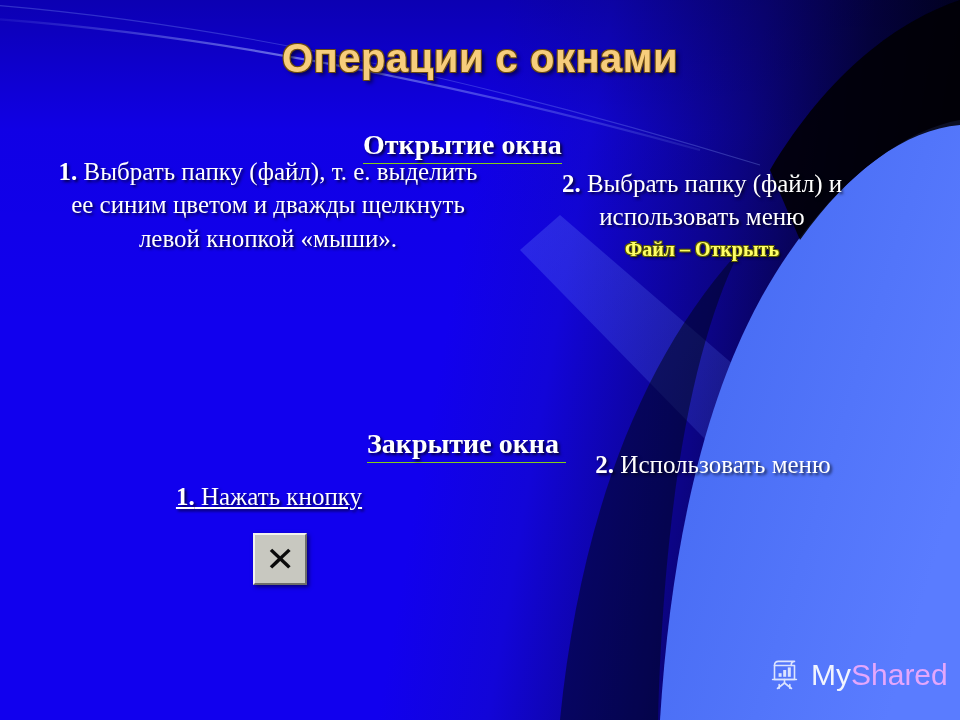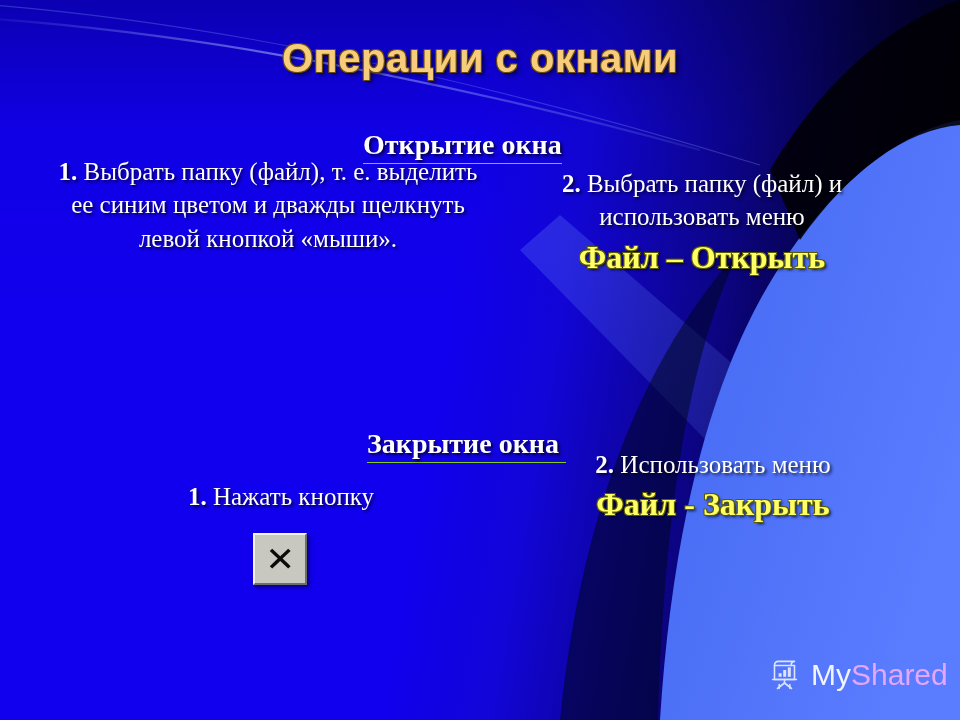--- a/index.html
+++ b/index.html
@@ -91,27 +91,27 @@
     font-size: 25px;
     line-height: 1.33;
     color: #ffffff;
     text-align: center;
     text-shadow: 2px 2px 3px rgba(0,0,0,0.7);
   }
   .body-text .num { font-weight: bold; }
 
   .blk-1 { left: 58px;  top: 155px; width: 420px; text-align: center; }
   .blk-2 { left: 516px; top: 167px; width: 372px; }
-  .blk-3 { left: 136px; top: 480px; width: 290px; }
+  .blk-3 { left: 124px; top: 480px; width: 290px; text-decoration: underline; }
   .blk-4 { left: 548px; top: 448px; width: 330px; }
 
   .menu-hl {
     display: block;
     font-weight: bold;
-    font-size: 32px;
+    font-size: 20px;
     color: #ffff66;
     text-shadow:
       -1px -1px 0 #5a5a00,
        1px -1px 0 #5a5a00,
       -1px  1px 0 #5a5a00,
        1px  1px 0 #5a5a00,
        2px  2px 3px rgba(0,0,0,0.8);
     margin-top: 2px;
   }
 
@@ -221,21 +221,20 @@
   <div class="body-text blk-3">
     <span class="num">1.</span><span> Нажать кнопку</span>
   </div>
 
   <div class="close-btn">
     <span class="x-glyph">✕</span>
   </div>
 
   <div class="body-text blk-4">
     <span class="num">2.</span><span> Использовать меню</span>
-    <span class="menu-hl">Файл - Закрыть</span>
   </div>
 
   <div class="watermark">
     <svg class="wm-icon" width="34" height="32" viewBox="0 0 34 32">
       <g fill="none" stroke="#e8eeff" stroke-width="1.6" stroke-linecap="round" stroke-linejoin="round">
         <rect x="6.5" y="6.5" width="20" height="14"></rect>
         <path d="M6.5 6.5 C 6.5 3.6 8.0 2.4 10.4 2.4 L 26.5 2.4 C 24.3 2.4 23.2 3.8 23.2 6.5"></path>
         <path d="M16.5 20.5 L 16.5 24"></path>
         <path d="M16.5 24 L 9.5 29.5"></path>
         <path d="M16.5 24 L 23.5 29.5"></path>

